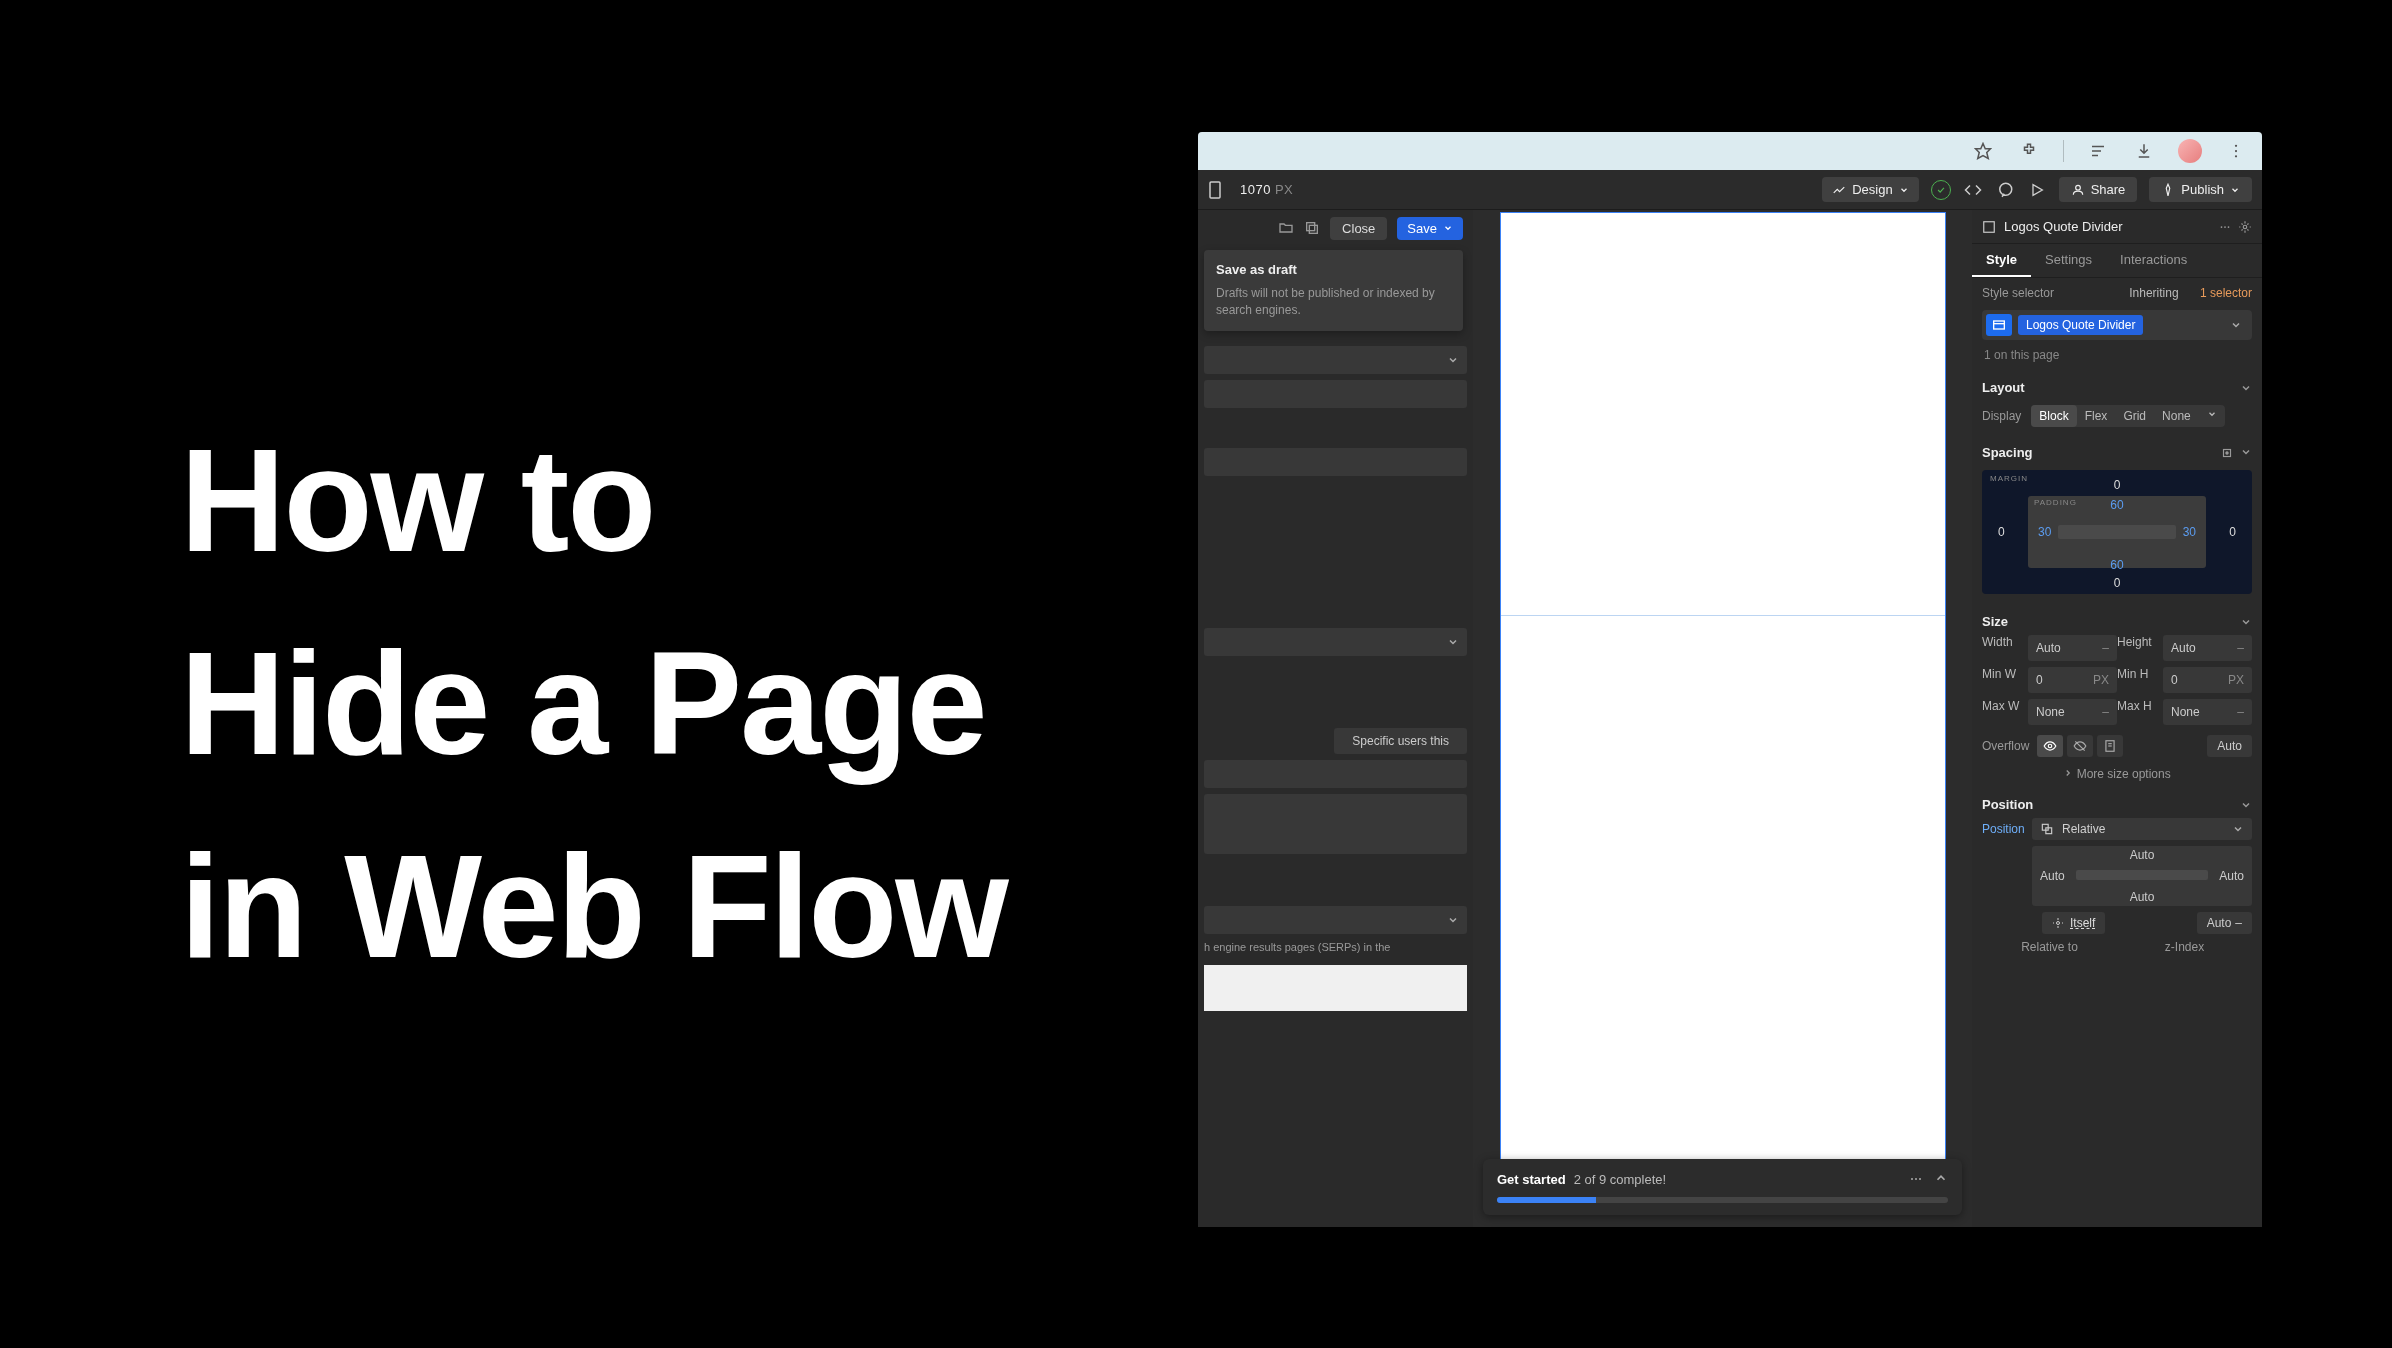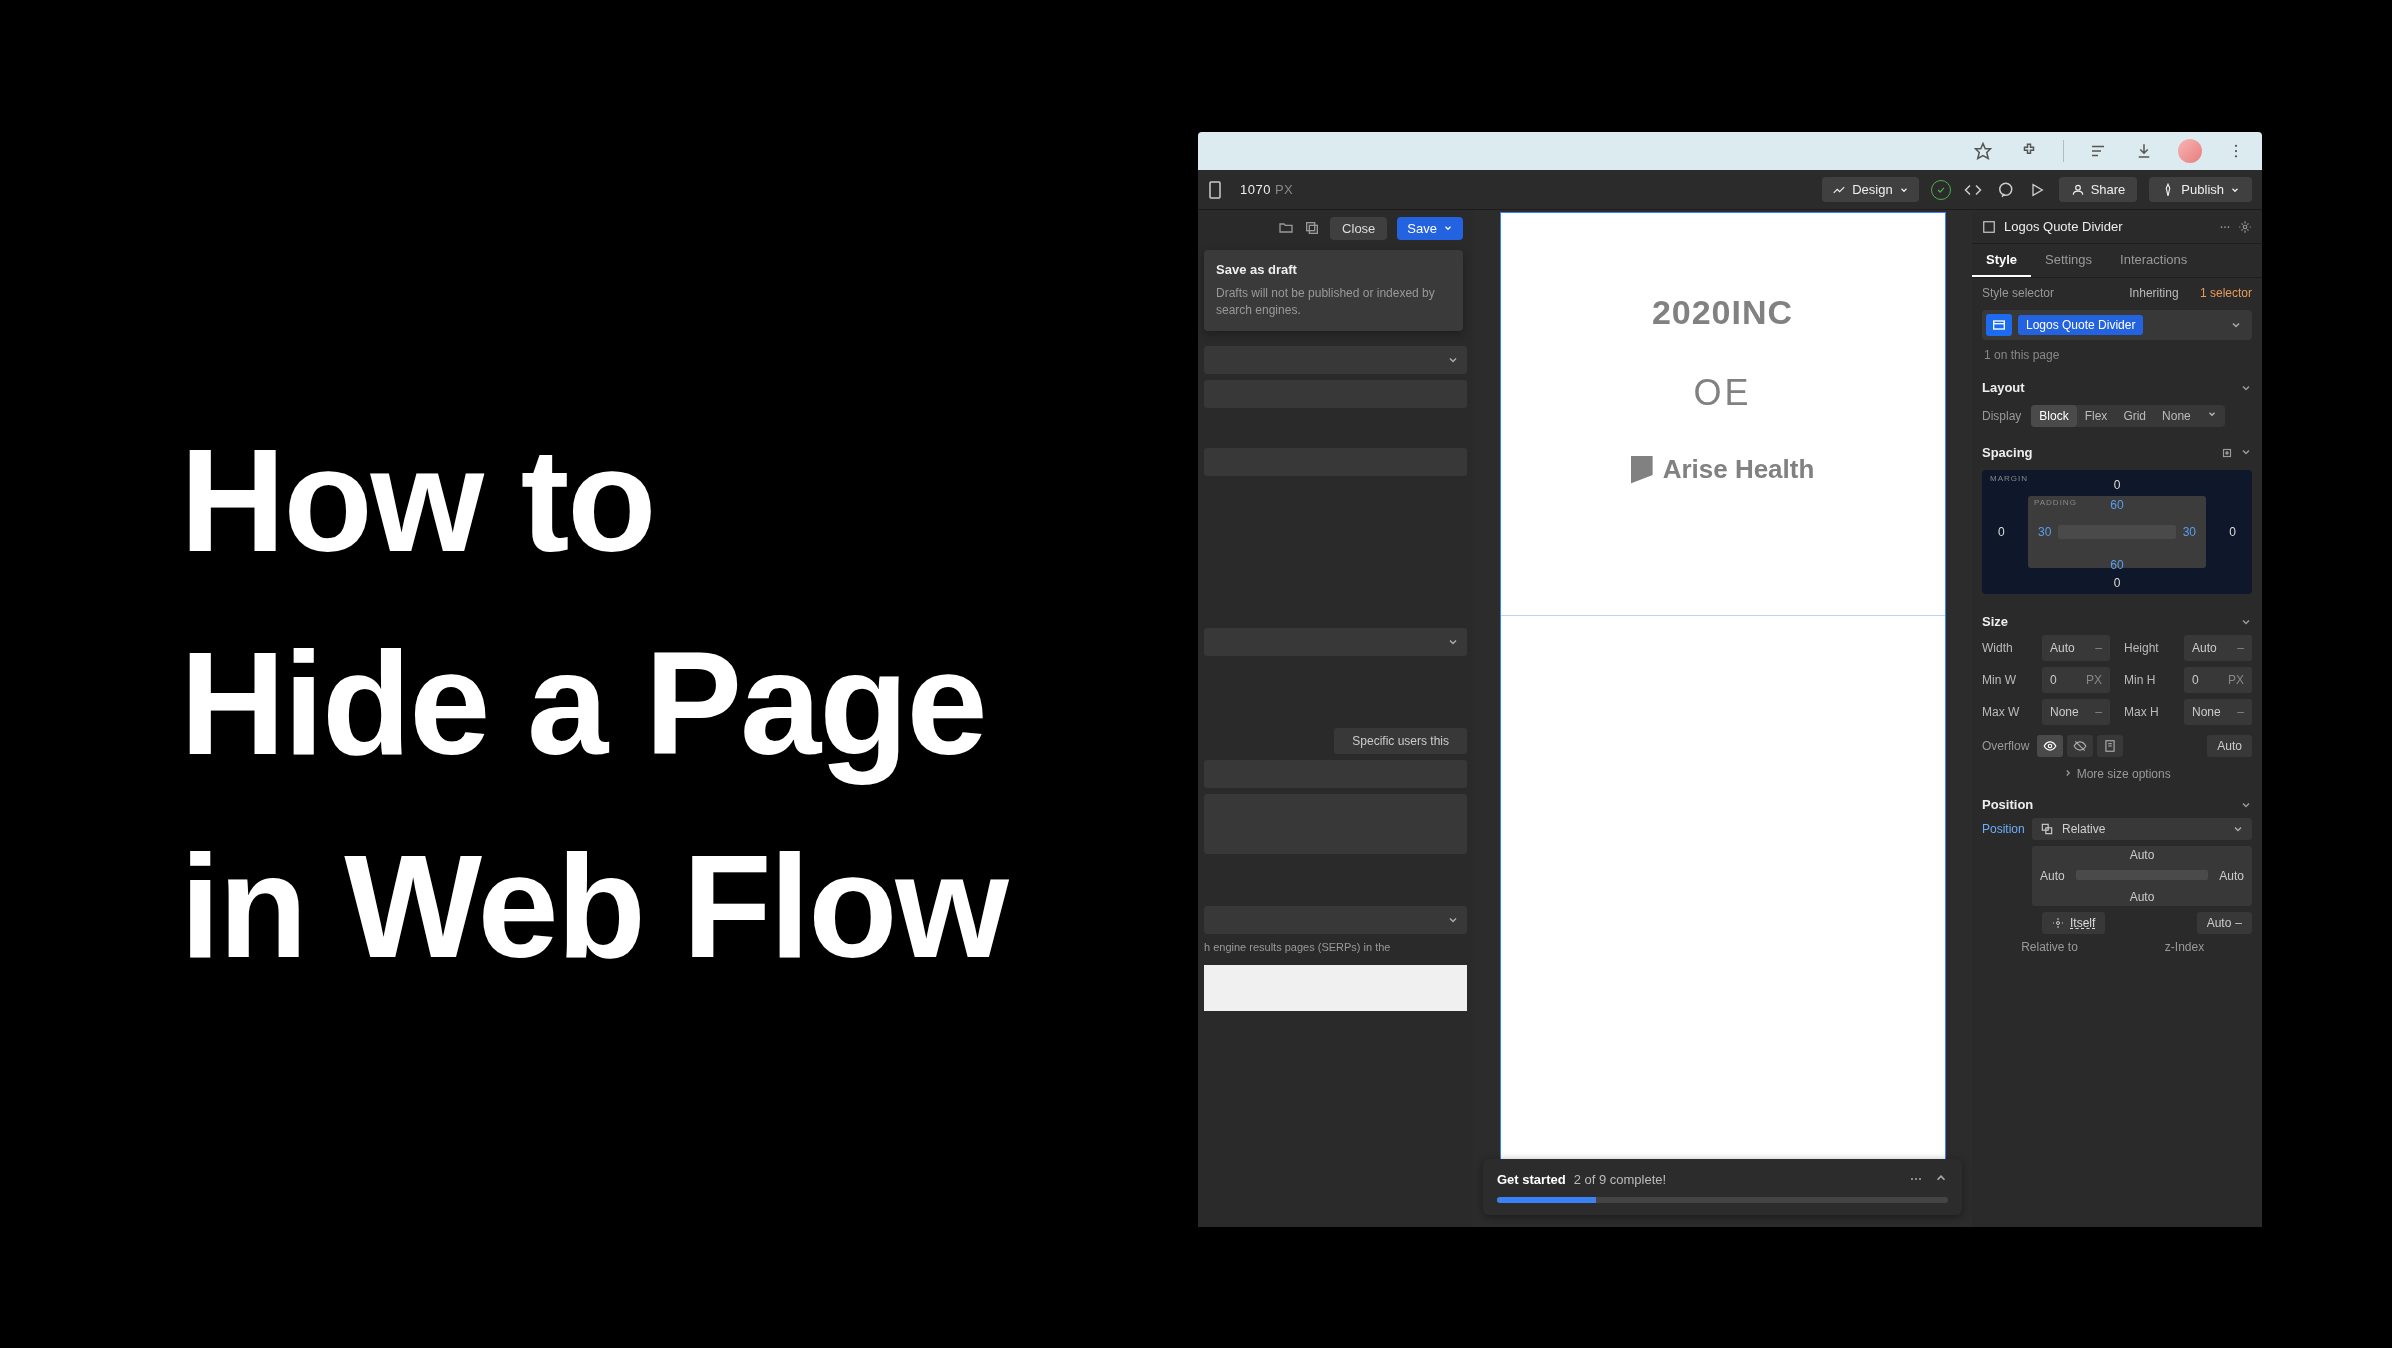--- a/index.html
+++ b/index.html
@@ -396,21 +396,21 @@
   left: 76px;
   right: 76px;
   top: 55px;
   height: 14px;
   background: #4a4a4a;
   border-radius: 2px;
 }
 
 
 .size-grid { padding: 0 10px; }
-.size-row { display: flex; align-items: center; gap: 14px; margin-bottom: 6px; }
+.size-row { display: flex; gap: 0; margin-bottom: 6px; }
 .size-label { width: 46px; color: #bbb; }
 .size-input {
   flex: 1;
   background: #383838;
   border-radius: 3px;
   padding: 4px 8px;
   display: flex;
   align-items: center;
   justify-content: space-between;
   height: 26px;
@@ -647,28 +647,20 @@
               <path d="M6 9l6 6 6-6"></path>
             </svg>
         </div>
         <div class="serp-help">h engine results pages (SERPs) in the</div>
         <div class="og-preview"></div>
       </div>
     </div>
 
     <div class="canvas-wrap">
       <div class="canvas">
-        <div class="logo-stack">
-          <div class="logo-2020inc">2020INC</div>
-          <div class="logo-oe">OE</div>
-          <div class="logo-arise">
-            <div class="arise-flag"></div>
-            <span>Arise Health</span>
-          </div>
-        </div>
         <div class="divider-line"></div>
       </div>
 
       <div class="get-started">
         <div class="gs-row">
           <span class="gs-title">Get started</span>
           <span class="gs-progress-text">2 of 9 complete!</span>
           <div class="gs-actions">
             <span>
               <svg width="16" height="16" viewBox="0 0 24 24" fill="currentColor">

